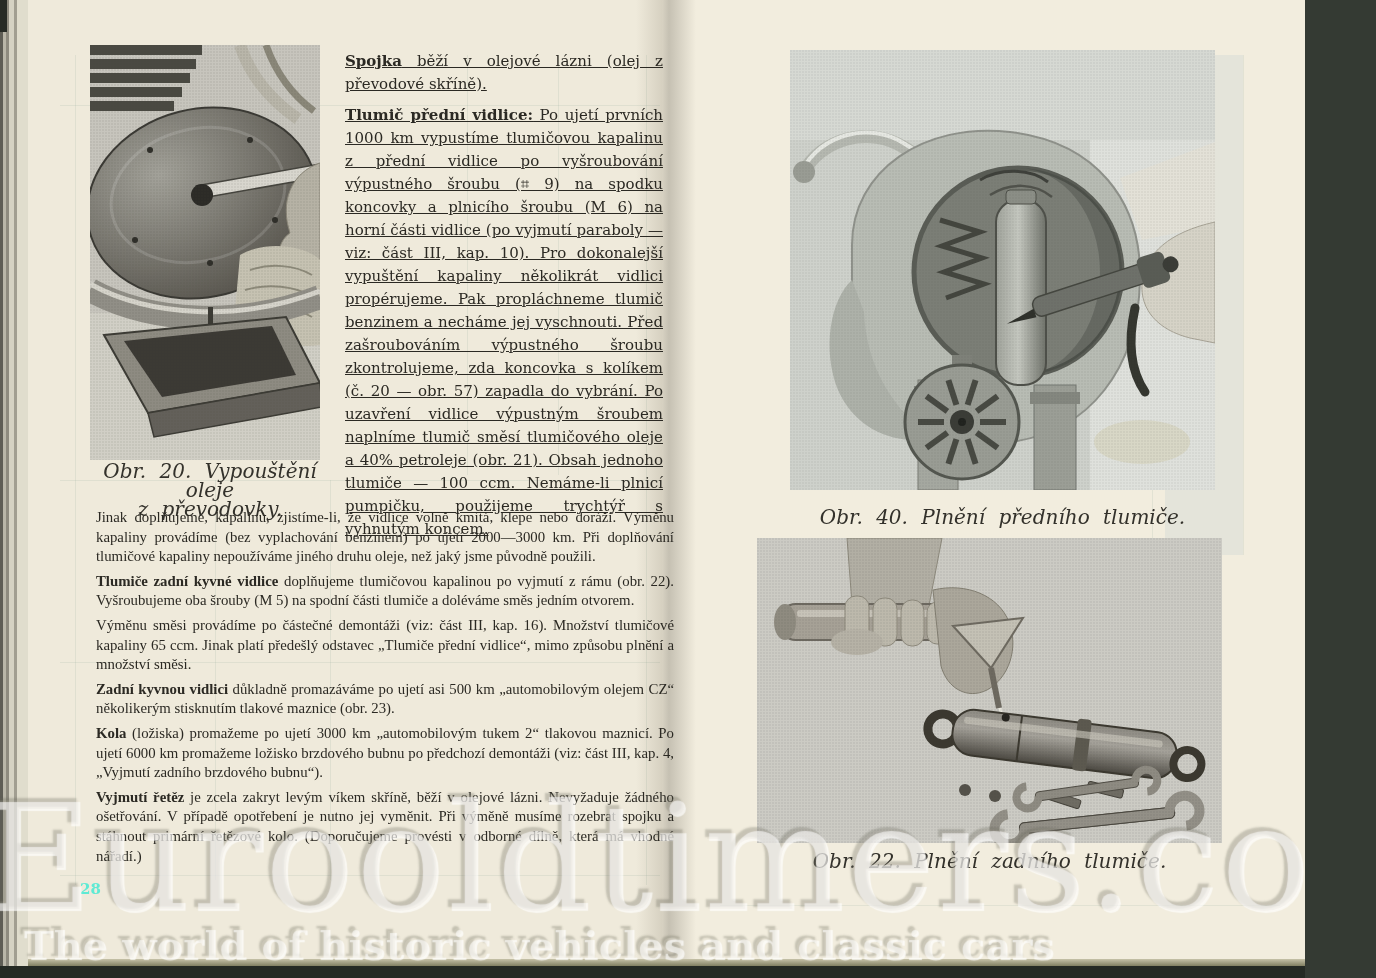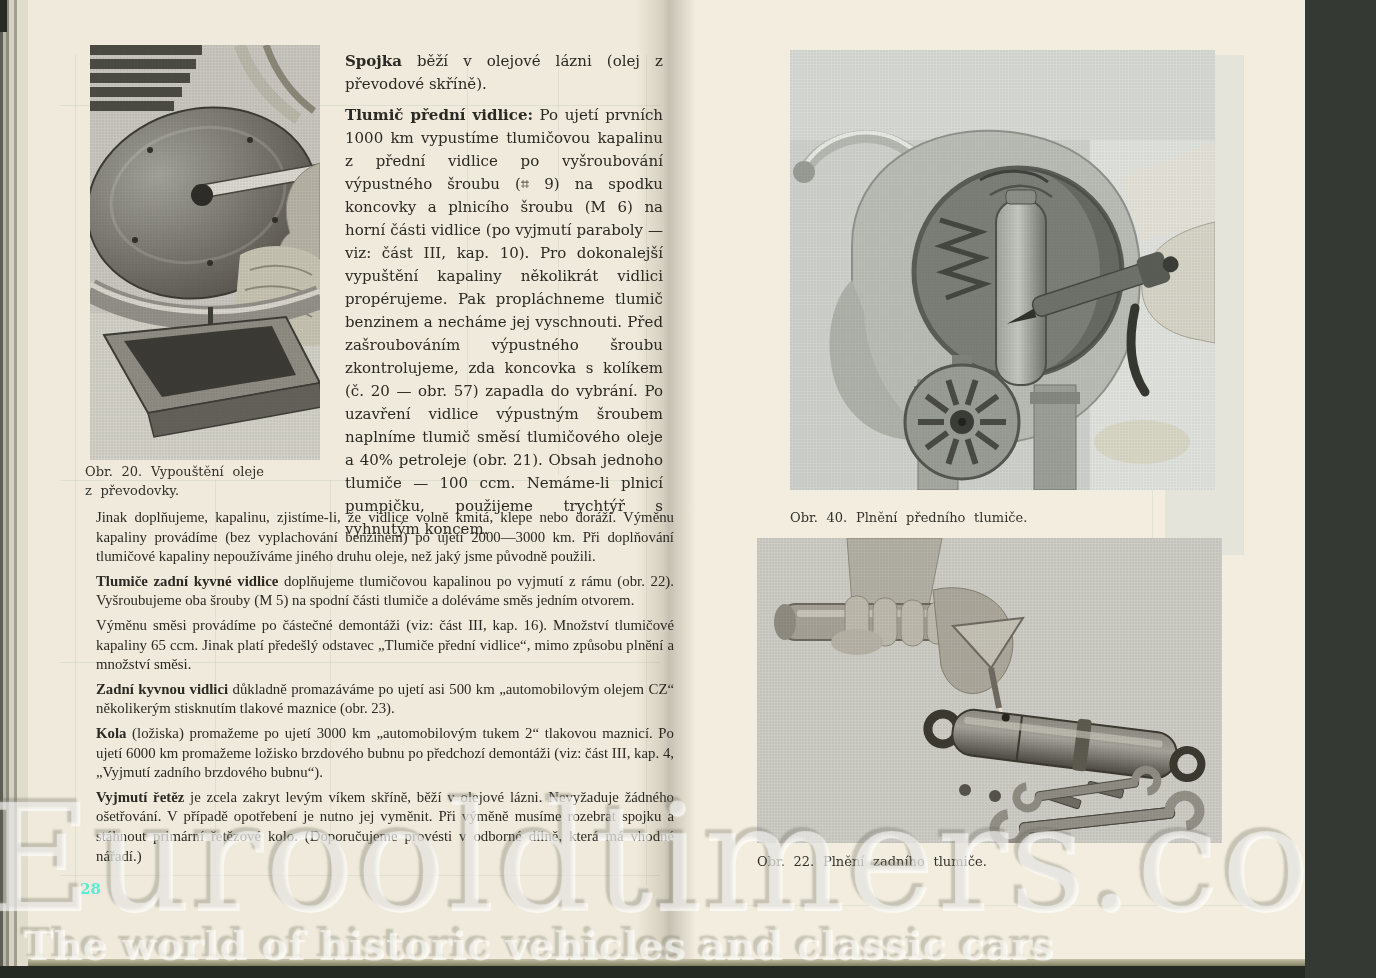--- a/index.html
+++ b/index.html
@@ -18,27 +18,27 @@
                rgba(40,35,25,0.22) 55%,rgba(70,60,40,0) 100%);}
   .page-bottom-edge{left:28px;top:959px;width:1277px;height:7px;z-index:2;
     background:linear-gradient(to bottom,#c6c2a8,#817f62);}
   .bottom-band{left:0;top:966px;width:1376px;height:12px;background:#252a24;z-index:6;}
   .cover-right-band{left:1305px;top:0;width:71px;height:978px;background:#343a33;z-index:6;}
   
   .ghost{background:rgba(140,165,155,0.16);z-index:1;}
   .ghost-patch{background:rgba(175,195,205,0.20);z-index:1;}
   
   .bodytext{color:#2b2923;text-align:justify;z-index:3;}
-  .col-text{left:345px;top:50px;width:318px;font-size:15px;line-height:23px;}
+  .col-text{left:345px;top:50px;width:318px;font-size:15px;line-height:23px;text-decoration:underline;}
   .full-text{left:96px;top:508px;width:578px;font-size:14.8px;line-height:19.6px;font-family:Liberation Serif, serif;}
   .bodytext p{margin:0 0 8px 0;}
   .full-text p{margin:0 0 5px 0;}
   .lead{font-weight:bold;}
-  .caption{color:#33312b;text-align:left;z-index:3;
-           font-size:13px;line-height:19px;word-spacing:0.35em;}
+  .caption{font-style:italic;color:#33312b;text-align:center;z-index:3;
+           font-size:20px;line-height:19px;word-spacing:0.35em;}
   .pagenum{color:#5eead4;font-size:15px;z-index:3;font-weight:bold;}
   
   .wm-big{left:-18px;top:770px;z-index:5;white-space:nowrap;font-size:150px;
     color:rgba(205,200,185,0.10);letter-spacing:1px;
     text-shadow:2px 2px 1px rgba(255,255,255,0.65),-2px -2px 2px rgba(100,100,85,0.30);}
   .wm-slogan{left:22px;top:920px;z-index:7;white-space:nowrap;font-size:40px;
     color:rgba(225,220,205,0.18);
     text-shadow:2px 2px 1px rgba(255,255,255,0.7),-2px -2px 2px rgba(95,95,80,0.30);font-weight:bold;}
   .photo{z-index:2;display:block;}
 </style>

